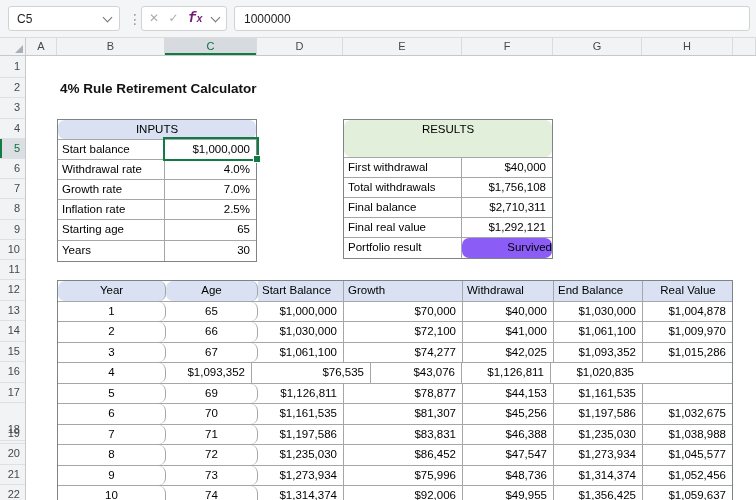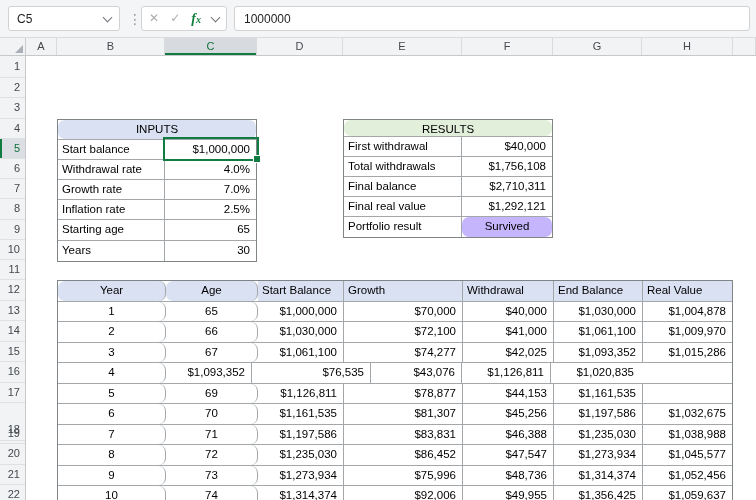--- a/index.html
+++ b/index.html
@@ -13,21 +13,21 @@
            border:1px solid #D0D2D4;border-radius:3px;display:flex;align-items:center;
            padding:0 8px;font-size:12px;color:#1f1f1f;box-sizing:border-box;}
   .cv{display:inline-block;width:6px;height:6px;border-right:1.4px solid #707478;
       border-bottom:1.4px solid #707478;transform:rotate(45deg);margin-top:-3px;}
   .namebox .cv{margin-left:auto;}
   .kebab{position:absolute;left:128px;top:9px;color:#96999c;font-size:14px;line-height:20px;}
   .fxgrp{position:absolute;left:141px;top:6px;width:86px;height:25px;background:#fff;
          border:1px solid #D0D2D4;border-radius:3px;display:flex;align-items:center;
          justify-content:space-between;padding:0 7px;box-sizing:border-box;}
   .fbtn{font-size:12px;color:#A9ACAF;cursor:default;line-height:23px;}
-  .fbtn.fx{color:#15803d;font-family:Liberation Serif, serif;
+  .fbtn.fx{color:#701a75;font-family:Liberation Mono, monospace;
            font-style:italic;font-size:14px;font-weight:bold;}
   .fbtn.fx .sub{font-size:10px;font-style:italic;}
   .finput{position:absolute;left:234px;top:6px;width:516px;height:25px;background:#fff;
           border:1px solid #D0D2D4;border-radius:3px;display:flex;align-items:center;
           padding:0 9px;font-size:12px;color:#1f1f1f;box-sizing:border-box;}
 
   
   .colstrip{position:absolute;left:0;top:38px;width:756px;height:18px;background:#F2F3F5;
             border-bottom:1px solid #C6C8CA;box-sizing:border-box;}
   .corner{position:absolute;left:0;top:0;width:26px;height:17px;border-right:1px solid #C9CBCD;
@@ -120,20 +120,21 @@
       <div class="rowh" style="top: 285.7px; height: 20.5px; line-height: 19.5px;">15</div>
       <div class="rowh" style="top: 306.2px; height: 20.5px; line-height: 19.5px;">16</div>
       <div class="rowh" style="top: 326.7px; height: 20.5px; line-height: 19.5px;">17</div>
       <div class="rowh" style="top: 364px; height: 20.5px; line-height: 19.5px;">18</div>
       <div class="rowh" style="top: 367.7px; height: 20.5px; line-height: 19.5px;">19</div>
       <div class="rowh" style="top: 388.2px; height: 20.5px; line-height: 19.5px;">20</div>
       <div class="rowh" style="top: 408.7px; height: 20.5px; line-height: 19.5px;">21</div>
       <div class="rowh" style="top: 429.2px; height: 20.5px; line-height: 19.5px;">22</div>
     </div>
 
+  <div class="title">4% Rule Retirement Calculator</div>
 
   <div class="tbl" id="inputs-table" style="left:57px;top:118.5px;width:200px;">
       <div class="trow" style="height: 20.2px;">
         <div class="tcell lastc ac hdr-blue" style="width: 100%; line-height: 19.2px;">INPUTS</div>
       </div>
       <div class="trow" style="height: 20.2px;">
         <div class="tcell al" style="width: 107px; flex: 0 0 107px; line-height: 19.2px;">Start balance</div>
         <div class="tcell lastc ar" style="flex: 1 1 0%; line-height: 19.2px;">$1,000,000</div>
       </div>
       <div class="trow" style="height: 20.2px;">
@@ -151,53 +152,53 @@
       <div class="trow" style="height: 20.2px;">
         <div class="tcell al" style="width: 107px; flex: 0 0 107px; line-height: 19.2px;">Starting age</div>
         <div class="tcell lastc ar" style="flex: 1 1 0%; line-height: 19.2px;">65</div>
       </div>
       <div class="trow last" style="height: 20.2px;">
         <div class="tcell al" style="width: 107px; flex: 0 0 107px; line-height: 19.2px;">Years</div>
         <div class="tcell lastc ar" style="flex: 1 1 0%; line-height: 19.2px;">30</div>
       </div>
     </div>
   <div class="tbl" id="results-table" style="left:343px;top:118.5px;width:210px;">
-      <div class="trow" style="height: 17px;">
+      <div class="trow" style="height: 38px;">
         <div class="tcell lastc ac hdr-green" style="width: 100%; line-height: 19.2px;">RESULTS</div>
       </div>
       <div class="trow" style="height: 20.2px;">
         <div class="tcell al" style="width: 118px; flex: 0 0 118px; line-height: 19.2px;">First withdrawal</div>
         <div class="tcell lastc ar" style="flex: 1 1 0%; line-height: 19.2px;">$40,000</div>
       </div>
       <div class="trow" style="height: 20.2px;">
         <div class="tcell al" style="width: 118px; flex: 0 0 118px; line-height: 19.2px;">Total withdrawals</div>
         <div class="tcell lastc ar" style="flex: 1 1 0%; line-height: 19.2px;">$1,756,108</div>
       </div>
       <div class="trow" style="height: 20.2px;">
         <div class="tcell al" style="width: 118px; flex: 0 0 118px; line-height: 19.2px;">Final balance</div>
         <div class="tcell lastc ar" style="flex: 1 1 0%; line-height: 19.2px;">$2,710,311</div>
       </div>
       <div class="trow" style="height: 20.2px;">
         <div class="tcell al" style="width: 118px; flex: 0 0 118px; line-height: 19.2px;">Final real value</div>
         <div class="tcell lastc ar" style="flex: 1 1 0%; line-height: 19.2px;">$1,292,121</div>
       </div>
       <div class="trow last" style="height: 20.2px;">
         <div class="tcell al" style="width: 118px; flex: 0 0 118px; line-height: 19.2px;">Portfolio result</div>
-        <div class="tcell lastc ac" style="flex: 1 1 0%; line-height: 19.2px; background: #c4b5fd;">Survived</div>
+        <div class="tcell lastc ac" style="flex: 1 1 0%; line-height: 19.2px; background: #8b5cf6; text-align: right;">Survived</div>
       </div>
     </div>
   <div class="tbl" id="data-table" style="left:57px;top:280px;width:676px;">
       <div class="trow" style="height: 20.5px;">
         <div class="tcell hdr-blue ac" style="flex: 0 0 108px; line-height: 19.5px;">Year</div>
         <div class="tcell hdr-blue ac" style="flex: 0 0 92px; line-height: 19.5px;">Age</div>
         <div class="tcell hdr-blue al" style="flex: 0 0 86px; line-height: 19.5px;">Start Balance</div>
         <div class="tcell hdr-blue al" style="flex: 0 0 119px; line-height: 19.5px;">Growth</div>
         <div class="tcell hdr-blue al" style="flex: 0 0 91px; line-height: 19.5px;">Withdrawal</div>
         <div class="tcell hdr-blue al" style="flex: 0 0 89px; line-height: 19.5px;">End Balance</div>
-        <div class="tcell hdr-blue al lastc" style="flex: 0 0 89px; line-height: 19.5px;">Real Value</div>
+        <div class="tcell hdr-blue al lastc" style="flex: 0 0 89px; line-height: 19.5px; text-align: center;">Real Value</div>
       </div>
       <div class="trow" style="height: 20.5px;">
         <div class="tcell ac" style="flex: 0 0 108px; line-height: 19.5px;">1</div>
         <div class="tcell ac" style="flex: 0 0 92px; line-height: 19.5px;">65</div>
         <div class="tcell ar" style="flex: 0 0 86px; line-height: 19.5px;">$1,000,000</div>
         <div class="tcell ar" style="flex: 0 0 119px; line-height: 19.5px;">$70,000</div>
         <div class="tcell ar" style="flex: 0 0 91px; line-height: 19.5px;">$40,000</div>
         <div class="tcell ar" style="flex: 0 0 89px; line-height: 19.5px;">$1,030,000</div>
         <div class="tcell ar lastc" style="flex: 0 0 89px; line-height: 19.5px;">$1,004,878</div>
       </div>

